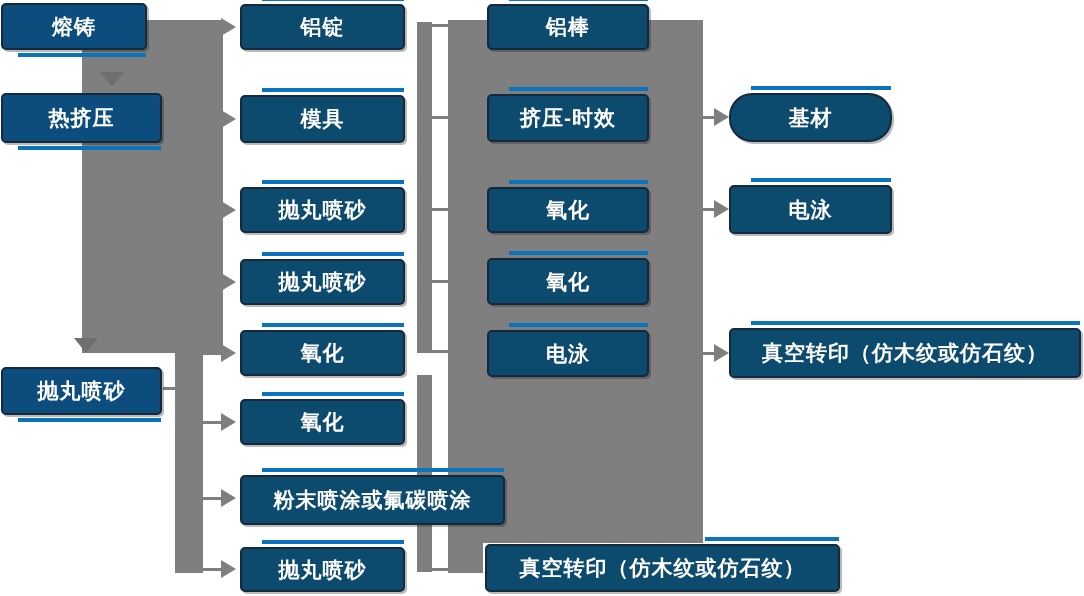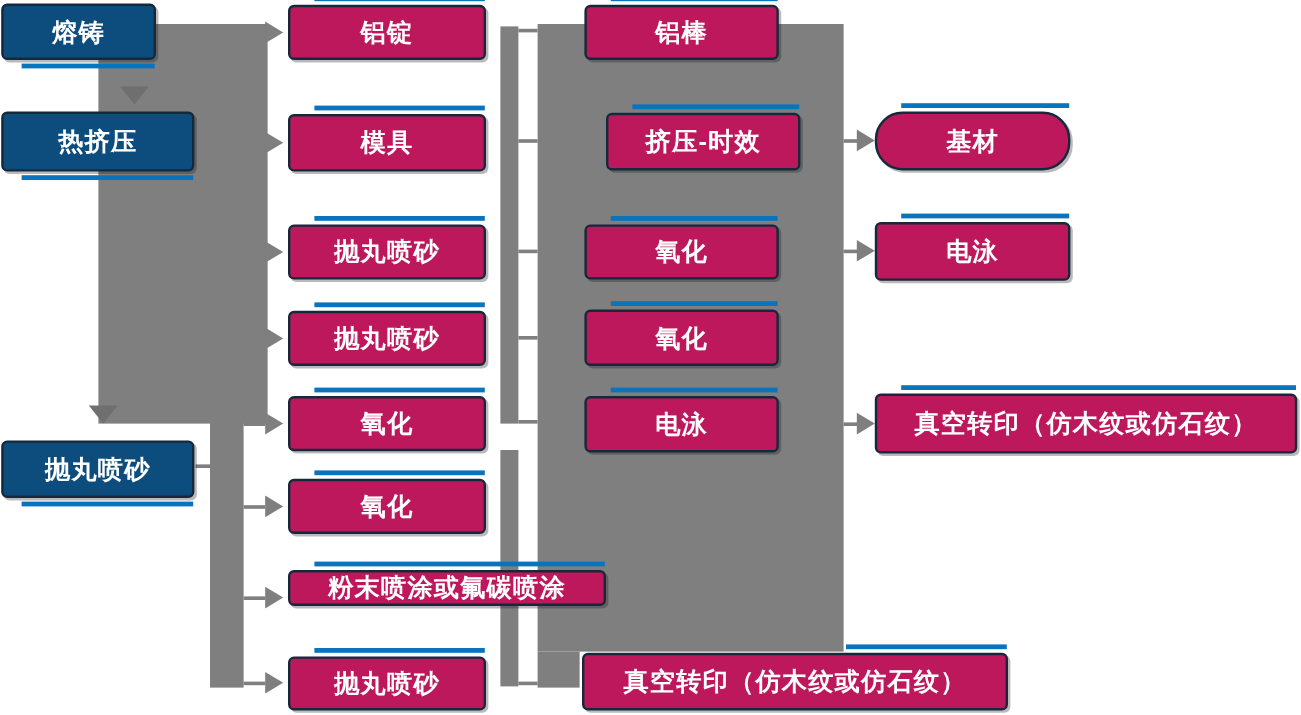--- a/index.html
+++ b/index.html
@@ -16,21 +16,21 @@
   .arr-d{position:absolute;width:0;height:0;
     border-left:12px solid transparent;border-right:12px solid transparent;
     border-top:15px solid #6f6f6f;}
   
   .node{
     position:absolute;box-sizing:border-box;border:2px solid #16293a;border-radius:5px;
     color:#ffffff;display:flex;align-items:center;justify-content:center;
     font-size:21px;font-weight:bold;letter-spacing:1px;white-space:nowrap;
     box-shadow:2px 2px 0 rgba(25,25,25,0.30);
   }
-  .node.light{background:#be185d;}
+  .node.light{background:#0c4a6e;}
   .node.dark{background:#0d4d7d;}
   
   .node.light::before{
     content:"";position:absolute;left:20px;right:-1px;top:-9px;height:4px;background:#0a73be;
   }
   .node.dark::after{
     content:"";position:absolute;left:15px;right:-1px;bottom:-9px;height:4px;background:#0a73be;
   }
   .node.sliver-far::before{left:218px;}
 </style>
@@ -74,33 +74,33 @@
   <div class="g" style="left:448px;top:543px;width:35px;height:30px;"></div>
 
   <div class="stub" style="left:703px;top:116px;width:12px;"></div>
   <div class="arr-r" style="left:714px;top:108px;"></div>
   <div class="stub" style="left:703px;top:208px;width:12px;"></div>
   <div class="arr-r" style="left:714px;top:200px;"></div>
   <div class="stub" style="left:703px;top:352px;width:12px;"></div>
   <div class="arr-r" style="left:714px;top:344px;"></div>
 
   <div id="nodes">
-      <div class="node dark" style="left: 1px; top: 3px; width: 129px; height: 47px;">熔铸</div>
+      <div class="node dark" style="left: 1px; top: 3px; width: 146px; height: 47px;">熔铸</div>
       <div class="node dark" style="left: 1px; top: 93px; width: 161px; height: 50px;">热挤压</div>
       <div class="node dark" style="left: 1px; top: 367px; width: 161px; height: 48px;">抛丸喷砂</div>
       <div class="node light" style="left: 240px; top: 4px; width: 165px; height: 46px;">铝锭</div>
       <div class="node light" style="left: 240px; top: 95px; width: 165px; height: 48px;">模具</div>
       <div class="node light" style="left: 240px; top: 187px; width: 165px; height: 46px;">抛丸喷砂</div>
       <div class="node light" style="left: 240px; top: 259px; width: 165px; height: 46px;">抛丸喷砂</div>
       <div class="node light" style="left: 240px; top: 330px; width: 165px; height: 46px;">氧化</div>
       <div class="node light" style="left: 240px; top: 399px; width: 165px; height: 46px;">氧化</div>
-      <div class="node light" style="left: 240px; top: 475px; width: 265px; height: 30px; font-family: Liberation Serif, serif;">粉末喷涂或氟碳喷涂</div>
+      <div class="node light" style="left: 240px; top: 475px; width: 265px; height: 50px; font-family: Liberation Serif, serif;">粉末喷涂或氟碳喷涂</div>
       <div class="node light" style="left: 240px; top: 547px; width: 165px; height: 45px;">抛丸喷砂</div>
       <div class="node light" style="left: 487px; top: 4px; width: 162px; height: 46px;">铝棒</div>
-      <div class="node light" style="left: 505px; top: 94px; width: 162px; height: 48px;">挤压-时效</div>
+      <div class="node light" style="left: 487px; top: 94px; width: 162px; height: 48px;">挤压-时效</div>
       <div class="node light" style="left: 487px; top: 187px; width: 162px; height: 46px;">氧化</div>
       <div class="node light" style="left: 487px; top: 258px; width: 162px; height: 47px;">氧化</div>
       <div class="node light" style="left: 487px; top: 330px; width: 162px; height: 47px;">电泳</div>
       <div class="node light" style="left: 729px; top: 93px; width: 163px; height: 49px; border-radius: 23px;">基材</div>
       <div class="node light" style="left: 729px; top: 185px; width: 163px; height: 49px;">电泳</div>
       <div class="node light" style="left: 729px; top: 328px; width: 352px; height: 50px;">真空转印（仿木纹或仿石纹）</div>
       <div class="node light sliver-far" style="left: 485px; top: 544px; width: 355px; height: 48px;">真空转印（仿木纹或仿石纹）</div>
     </div>
 
 </div>

